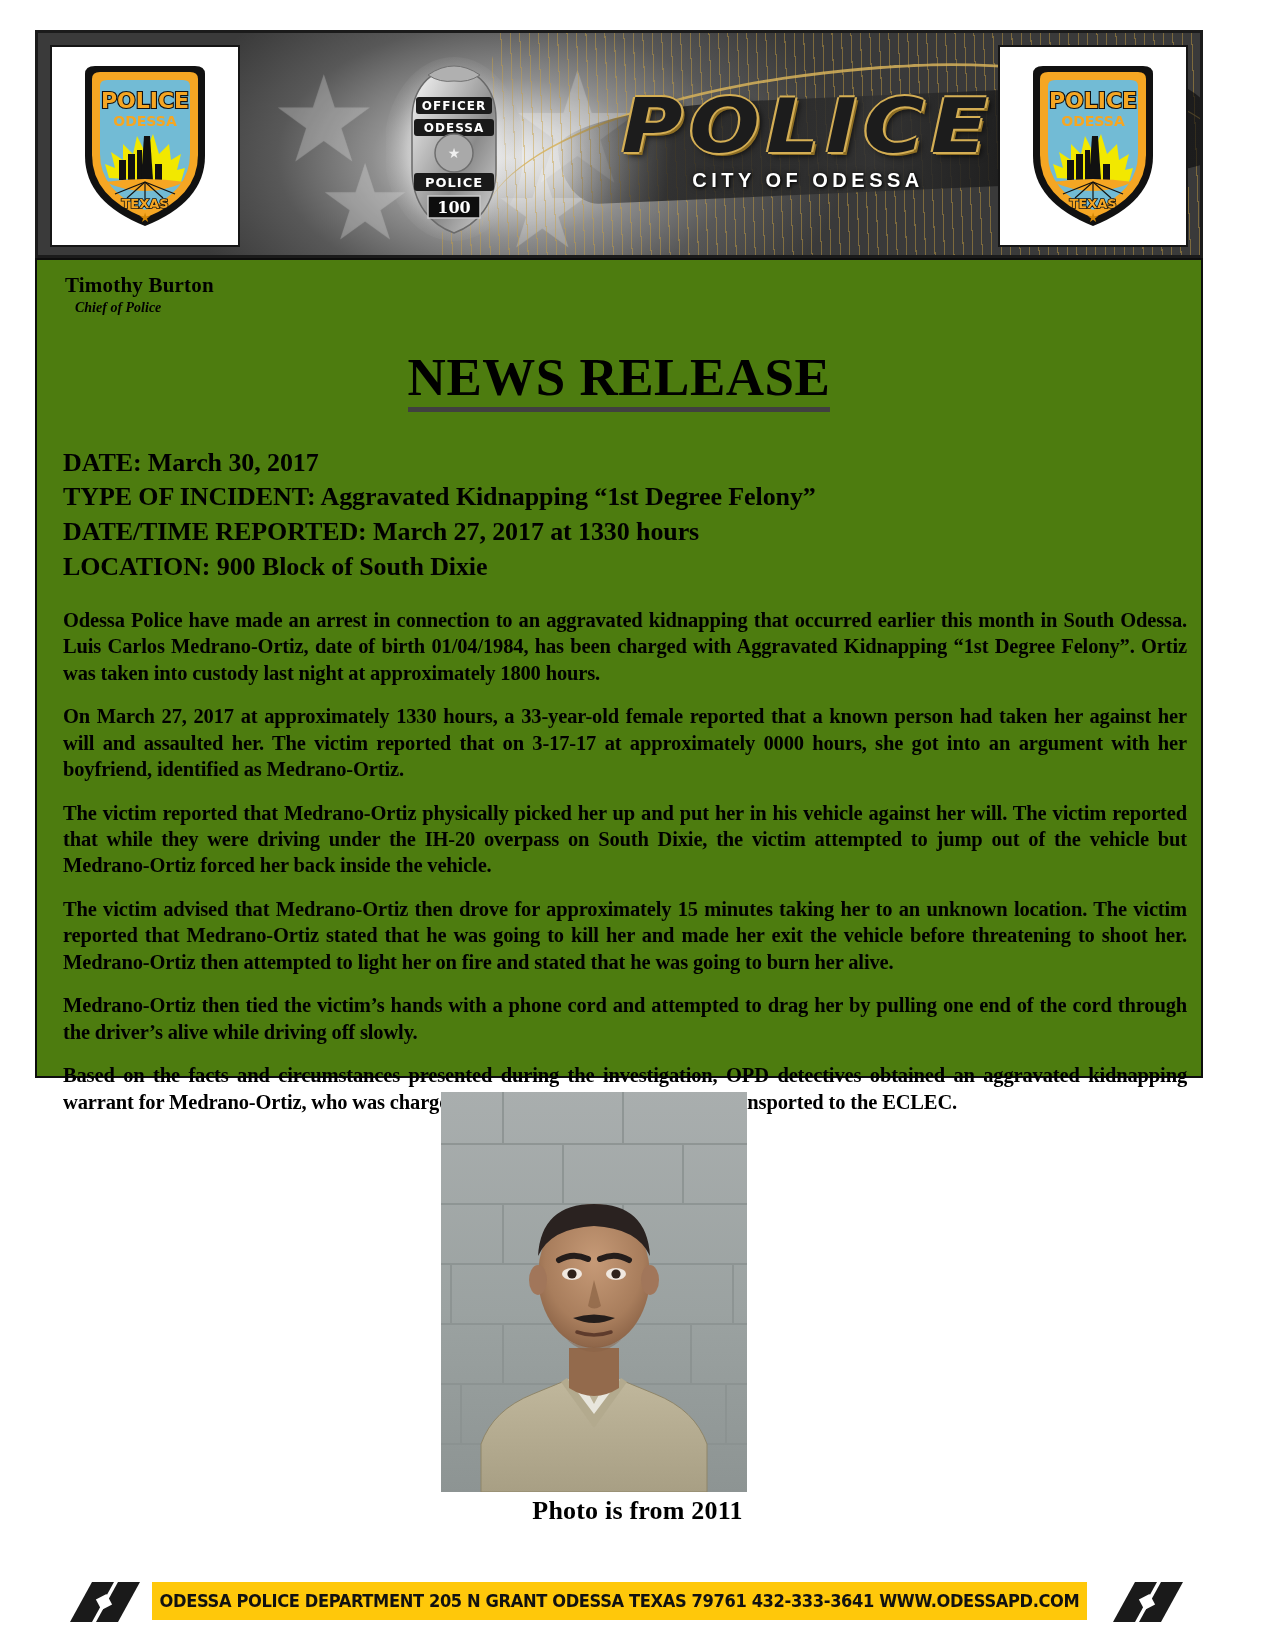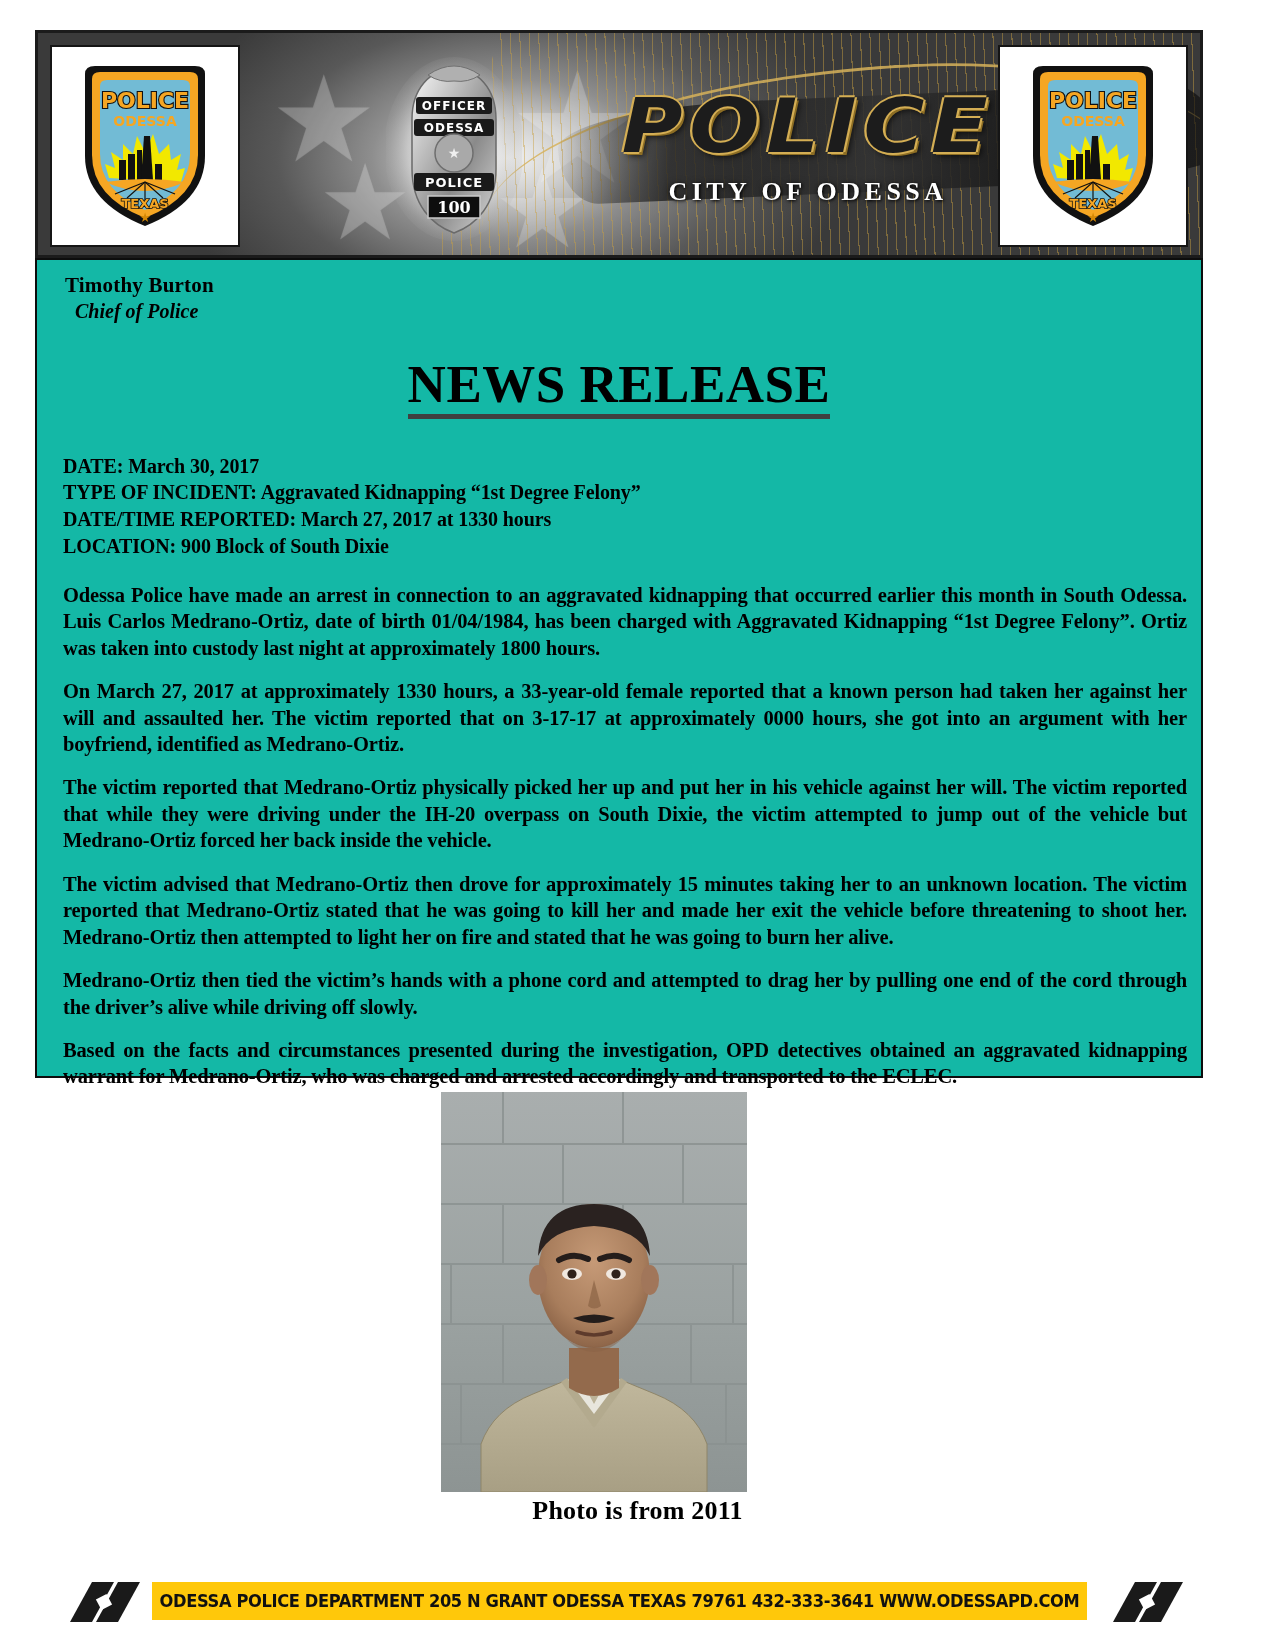--- a/index.html
+++ b/index.html
@@ -104,23 +104,23 @@
     letter-spacing: 6px;
     color: #1c1c1c;
     -webkit-text-stroke: 2px #d8b košе;
     text-shadow:
       2px 0 0 #d4ae54, -2px 0 0 #d4ae54, 0 2px 0 #d4ae54, 0 -2px 0 #d4ae54,
       3px 3px 0 #8c6d24, 4px 4px 6px rgba(0,0,0,0.7);
     line-height: 0.95;
     transform: scaleX(1.12);
   }
   .wordmark-city {
-    margin-top: 16px;
-    font-family: Liberation Serif, serif;
-    font-size: 26px;
+    margin-top: 8px;
+    font-family: Liberation Sans, sans-serif;
+    font-size: 20px;
     font-weight: bold;
     letter-spacing: 4.5px;
     color: #ffffff;
     text-shadow: 1px 1px 3px rgba(0,0,0,0.95), 0 0 6px rgba(0,0,0,0.6);
   }
 
   
   .center-badge {
     position: absolute;
     left: 348px;
@@ -131,33 +131,33 @@
   }
 
   
   .doc-box {
     position: absolute;
     left: 35px;
     top: 258px;
     width: 1168px;
     height: 820px;
     border: 2px solid #0d0d0d;
-    background: #14b8a6;
+    background: #4d7c0f;
     padding: 10px 14px 0 14px;
   }
 
   .chief-name {
     font-size: 21px;
     font-weight: bold;
     color: #000;
     margin: 3px 0 0 14px;
     letter-spacing: 0.2px;
   }
   .chief-title {
-    font-size: 20px;
+    font-size: 14px;
     font-weight: bold;
     font-style: italic;
     color: #000;
     margin: 2px 0 0 24px;
   }
 
   .news-release-title {
     text-align: center;
     font-size: 53px;
     font-weight: bold;
@@ -171,21 +171,21 @@
     display: inline-block;
     border-bottom: 5px solid #404040;
     padding-bottom: 1px;
     line-height: 1.05;
   }
 
   .meta-block {
     margin: 34px 0 0 12px;
   }
   .meta-line {
-    font-size: 20px;
+    font-size: 26px;
     font-weight: bold;
     color: #000;
     line-height: 1.34;
     letter-spacing: -0.1px;
   }
 
   .body-block { margin: 22px 0 0 12px; width: 1124px; }
   .body-para {
     font-size: 20.5px;
     font-weight: bold;

